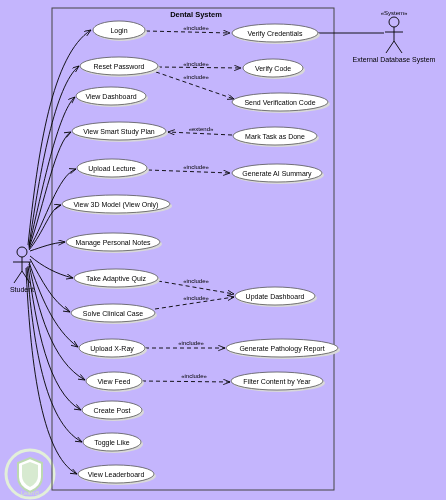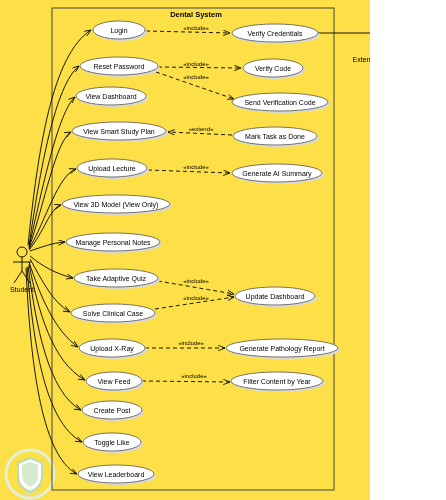--- a/index.html
+++ b/index.html
@@ -2,23 +2,23 @@
 <html><head>
 <meta charset="utf-8">
 <style>
   html, body {
     margin: 0;
     padding: 0;
     background: #ffffff;
   }
   #canvas {
     position: relative;
-    width: 370px;
+    width: 446px;
     height: 500px;
-    background: #fde047;
+    background: #c4b5fd;
     font-family: "Liberation Sans", sans-serif;
     overflow: hidden;
   }
   svg.layer {
     position: absolute;
     left: 0;
     top: 0;
     width: 446px;
     height: 500px;
   }

